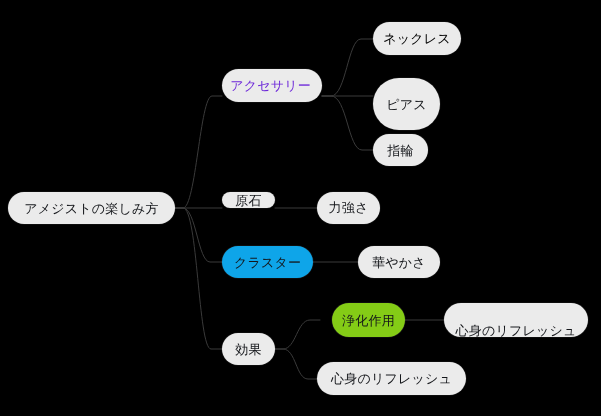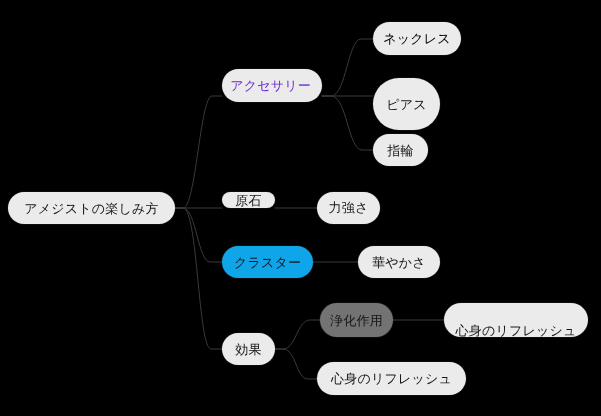--- a/index.html
+++ b/index.html
@@ -85,21 +85,21 @@
       </div>
       <div class="node" style="left: 222px; top: 246px; width: 91px; height: 32px; background: #0ea5e9; color: rgb(20, 22, 26);">
         <span class="node-label">クラスター</span>
       </div>
       <div class="node" style="left: 358px; top: 246px; width: 82px; height: 32px; background: rgb(235, 235, 235); color: rgb(20, 22, 26);">
         <span class="node-label">華やかさ</span>
       </div>
       <div class="node" style="left: 222px; top: 333px; width: 53px; height: 32px; background: rgb(235, 235, 235); color: rgb(20, 22, 26);">
         <span class="node-label">効果</span>
       </div>
-      <div class="node" style="left: 320px; top: 303px; width: 73px; height: 34px; background: #737373; color: rgb(20, 22, 26);">
+      <div class="node" style="left: 332px; top: 303px; width: 73px; height: 34px; background: #84cc16; color: rgb(20, 22, 26);">
         <span class="node-label">浄化作用</span>
       </div>
       <div class="node" style="left: 444px; top: 303px; width: 144px; height: 34px; background: rgb(235, 235, 235); color: rgb(20, 22, 26); align-items: flex-end;">
         <span class="node-label">心身のリフレッシュ</span>
       </div>
       <div class="node" style="left: 317px; top: 362px; width: 149px; height: 33px; background: rgb(235, 235, 235); color: rgb(20, 22, 26);">
         <span class="node-label">心身のリフレッシュ</span>
       </div>
     </div>
 </div>

